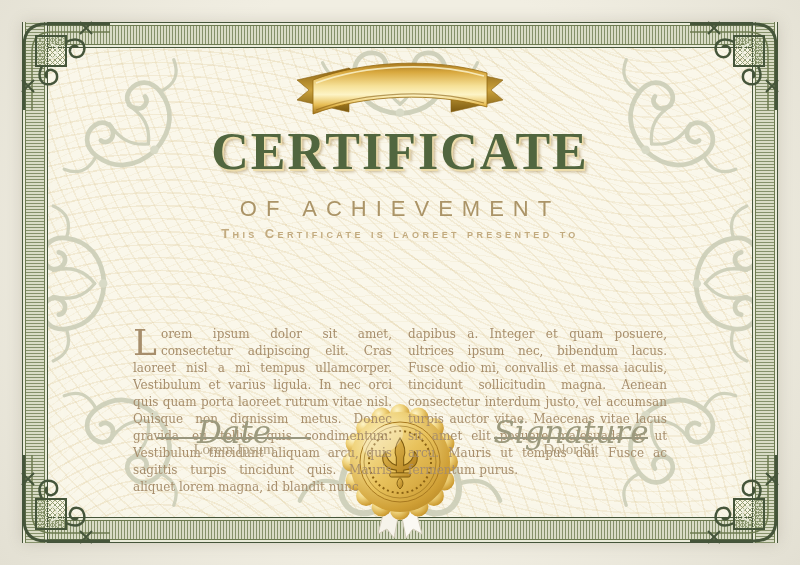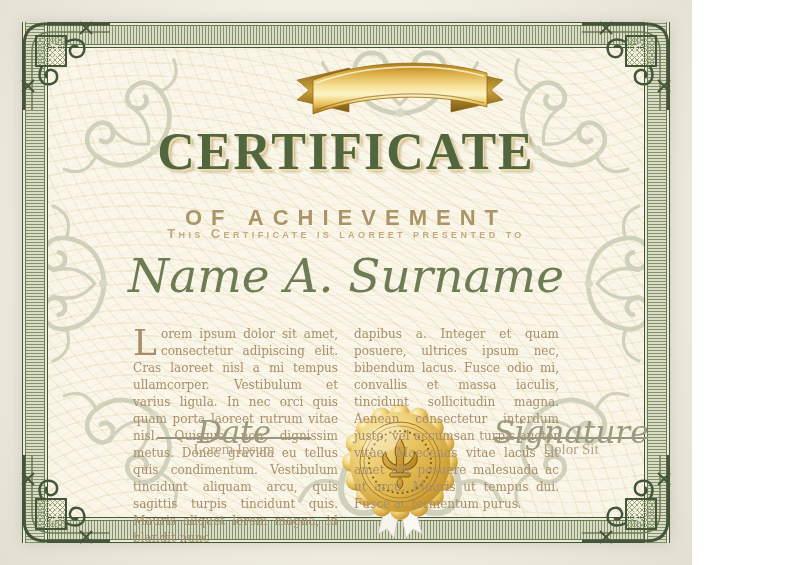--- a/index.html
+++ b/index.html
@@ -1,17 +1,17 @@
 <!DOCTYPE html>
 <html><head>
 <meta charset="utf-8">
 <style>
   html,body{margin:0;padding:0;width:800px;height:565px;overflow:hidden;
     font-family:"Liberation Sans",sans-serif;}
-  .page{position:relative;width:692px;height:565px;
+  .page{position:relative;width:800px;height:565px;
     background:radial-gradient(circle at 50% 45%, #f1eee2 55%, #e3e0d3 100%);}
   .certificate{position:absolute;inset:0;}
 
   
   .paper{position:absolute;inset:23px;background-color:#faf7ea;
     background-image:
       repeating-radial-gradient(circle at 18% 118%, rgba(224,205,160,.30) 0 1.5px, rgba(250,247,234,0) 1.5px 13px),
       repeating-radial-gradient(circle at 84% -18%, rgba(224,205,160,.26) 0 1.5px, rgba(250,247,234,0) 1.5px 11px),
       repeating-radial-gradient(circle at 50% 160%, rgba(228,212,170,.18) 0 1px, rgba(250,247,234,0) 1px 9px);
     box-shadow:0 0 14px rgba(110,105,85,.25), inset 0 0 46px rgba(168,175,135,.18);
@@ -56,21 +56,21 @@
 
   
   .ribbon{position:absolute;left:285px;top:50px;width:230px;height:70px;z-index:3;}
   .seal{position:absolute;left:335px;top:404px;width:130px;height:140px;z-index:3;}
 
   
   .txt{position:absolute;left:50px;right:50px;text-align:center;z-index:4;}
   .title{top:122px;font-family:"Liberation Serif",serif;font-weight:bold;
     font-size:52px;letter-spacing:2px;color:#51663f;
     text-shadow:1.5px 1.5px 0 #eddcab, 3px 3px 3px rgba(140,105,45,.45);}
-  .subtitle{top:205px;font-size:22px;letter-spacing:9px;color:#ab9467;font-weight:bold;}
+  .subtitle{top:196px;font-size:22px;letter-spacing:9px;color:#ab9467;font-weight:normal;}
   .presented{top:226px;font-size:13px;letter-spacing:3.4px;color:#c2aa7e;
     font-variant:small-caps;font-weight:bold;}
   .name{top:248px;font-family:"DejaVu Serif",serif;font-style:italic;
     font-size:47px;color:#6d7c55;}
 
   .bodytext{position:absolute;left:133px;right:133px;top:326px;z-index:4;
     display:flex;gap:16px;font-family:"DejaVu Serif",serif;font-size:12px;
     line-height:1.42;color:#a78e6c;text-align:justify;}
   .bodytext .col{flex:1;}
   .dropcap{float:left;font-size:36px;line-height:.82;padding:2px 4px 0 0;color:#a78e6c;}
@@ -196,21 +196,20 @@
       <path d="M64 18 L74 24 L64 32 Z" fill="#6e4f0c"></path>
       <path d="M166 18 L156 24 L166 32 Z" fill="#6e4f0c"></path>
       <path d="M28 30 C80 10 150 8 202 23 L202 57 C150 42 80 44 28 64 Z" fill="url(#goldBand)" stroke="#96690f" stroke-width=".8"></path>
       <path d="M31 33 C82 14 150 12 199 26" fill="none" stroke="#fdf6d2" stroke-width="1.6" opacity=".8"></path>
       <path d="M31 60 C82 41 150 39 199 53" fill="none" stroke="#8a6112" stroke-width="1.2" opacity=".6"></path>
     </svg>
 
     <div class="txt title">CERTIFICATE</div>
     <div class="txt subtitle">OF ACHIEVEMENT</div>
     <div class="txt presented">This Certificate is laoreet presented to</div>
-    <div class="txt name">Name A. Surname</div>
 
     <div class="bodytext">
       <div class="col">
         <span class="dropcap">L</span><span>orem ipsum dolor sit amet, consectetur adipiscing elit. Cras laoreet nisl a mi tempus ullamcorper. Vestibulum et varius ligula. In nec orci quis quam porta laoreet rutrum vitae nisl. Quisque non dignissim metus. Donec gravida eu tellus quis condimentum. Vestibulum tincidunt aliquam arcu, quis sagittis turpis tincidunt quis. Mauris aliquet lorem magna, id blandit nunc</span>
       </div>
       <div class="col">dapibus a. Integer et quam posuere, ultrices ipsum nec, bibendum lacus. Fusce odio mi, convallis et massa iaculis, tincidunt sollicitudin magna. Aenean consectetur interdum justo, vel accumsan turpis auctor vitae. Maecenas vitae lacus sit amet elit posuere malesuada ac ut arcu. Mauris ut tempus dui. Fusce ac fermentum purus.</div>
     </div>
 
     <div class="sig-block date-block">
       <div class="script-label">Date</div>

